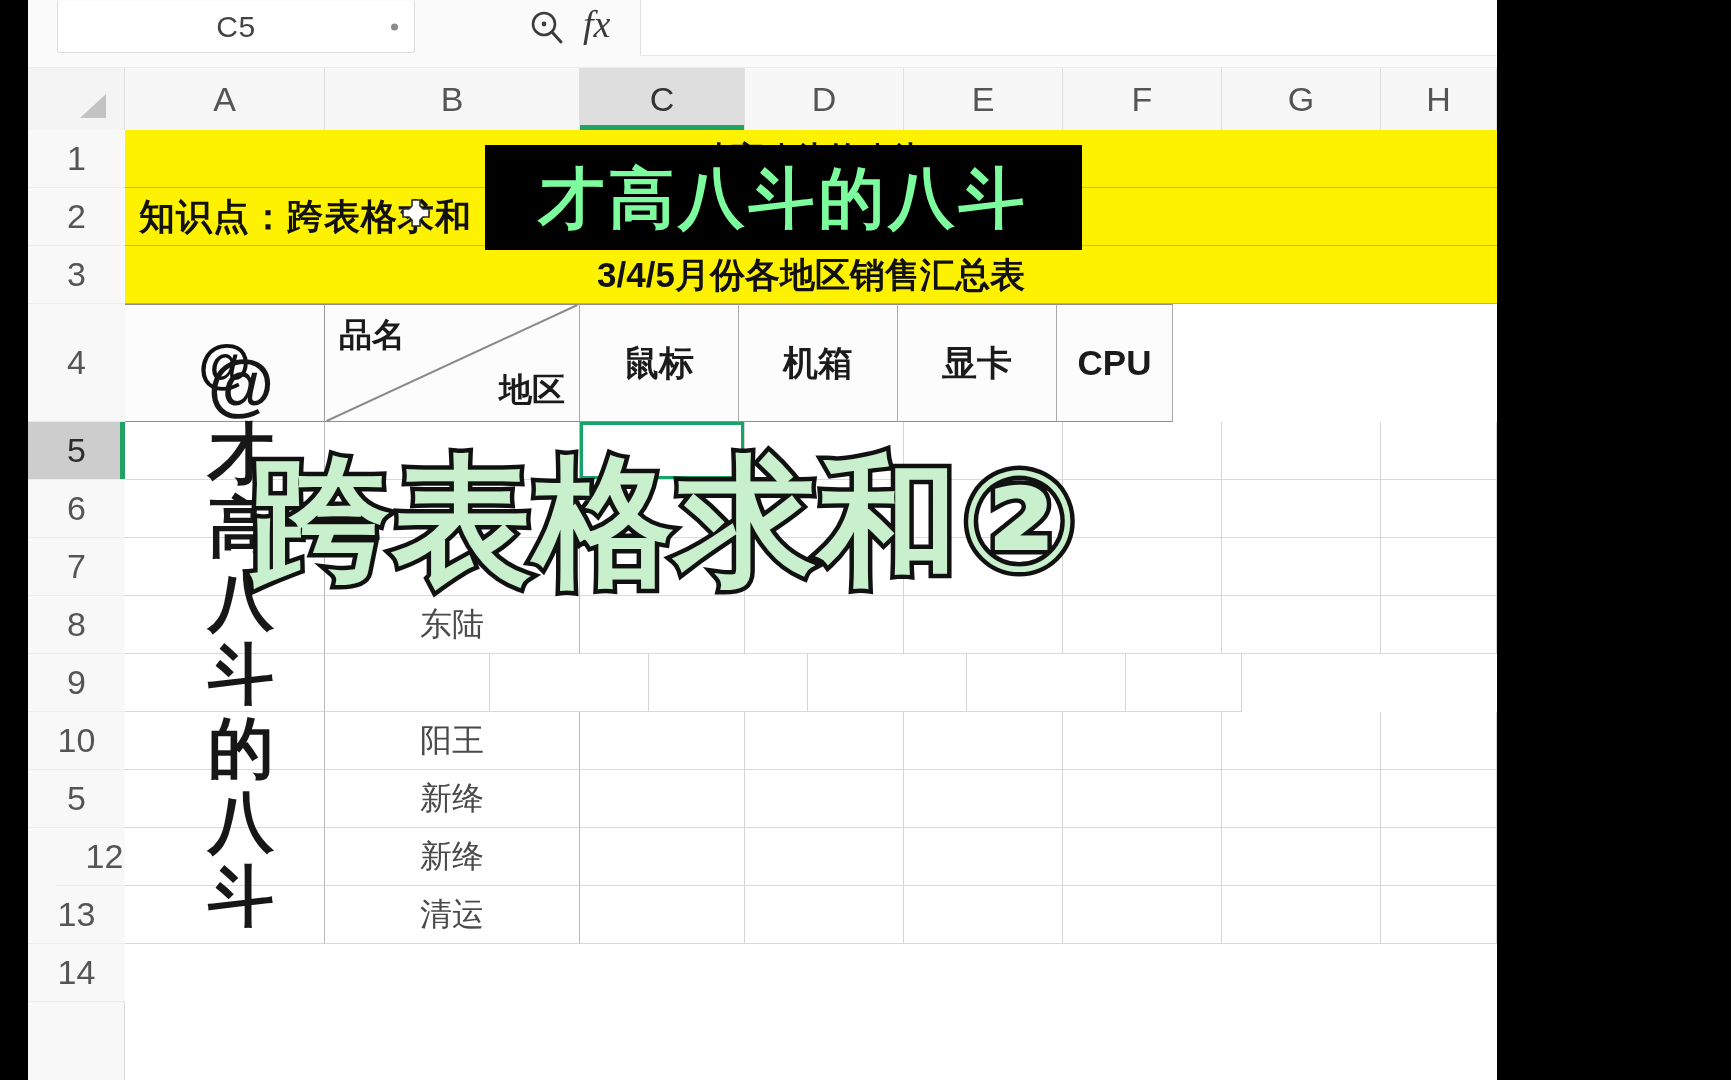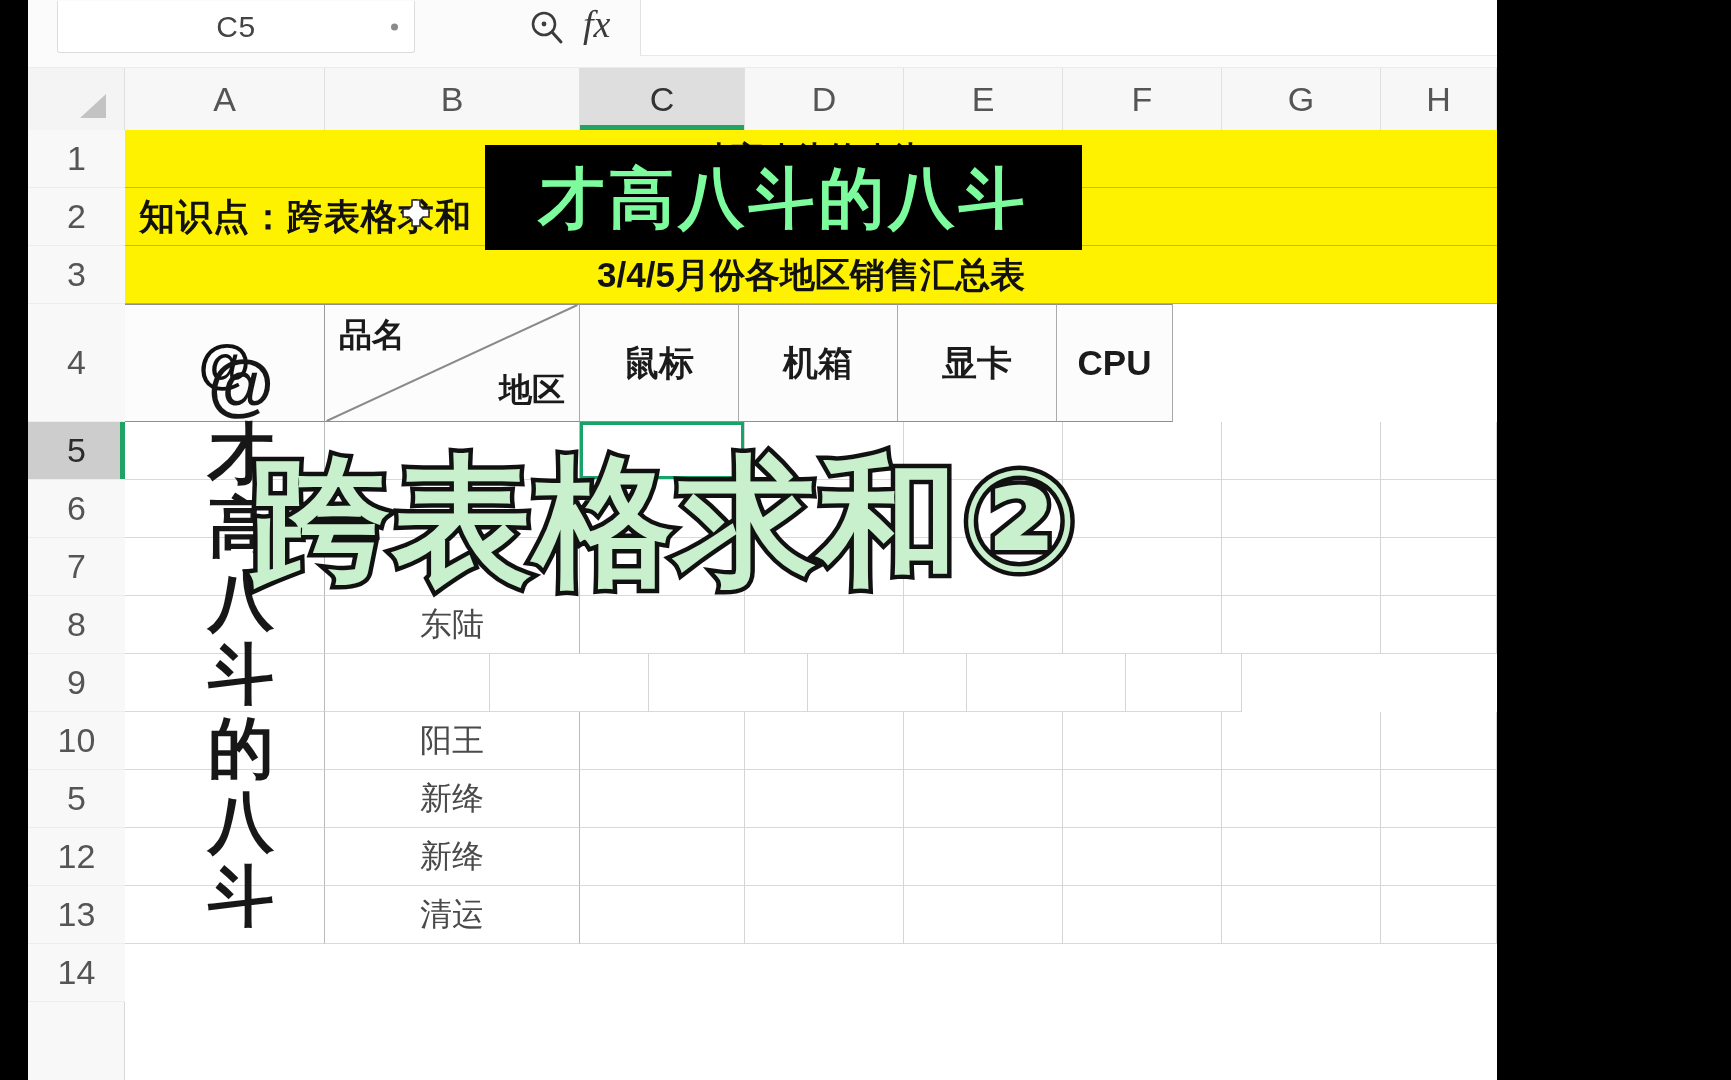--- a/index.html
+++ b/index.html
@@ -347,21 +347,21 @@
           </div>
           <div class="rowhead" style="height: 58px;">
             <span>9</span>
           </div>
           <div class="rowhead" style="height: 58px;">
             <span>10</span>
           </div>
           <div class="rowhead" style="height: 58px;">
             <span>5</span>
           </div>
-          <div class="rowhead" style="height: 58px;">
+          <div class="rowhead" style="height: 58px; margin-left: 28px;">
             <span>12</span>
           </div>
           <div class="rowhead" style="height: 58px;">
             <span>13</span>
           </div>
           <div class="rowhead" style="height: 58px;">
             <span>14</span>
           </div>
         </div>
       <div class="grid" id="grid">

